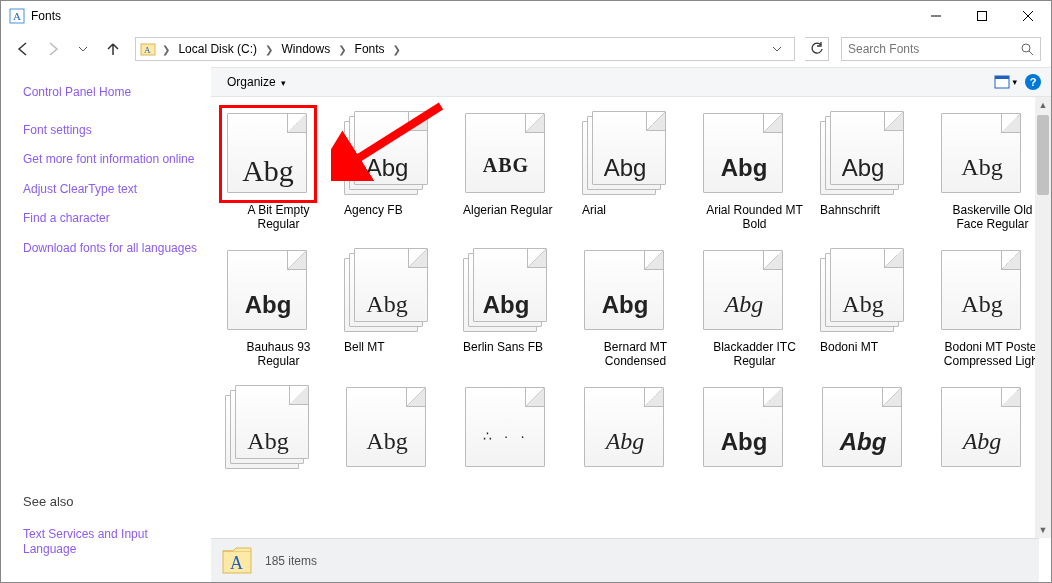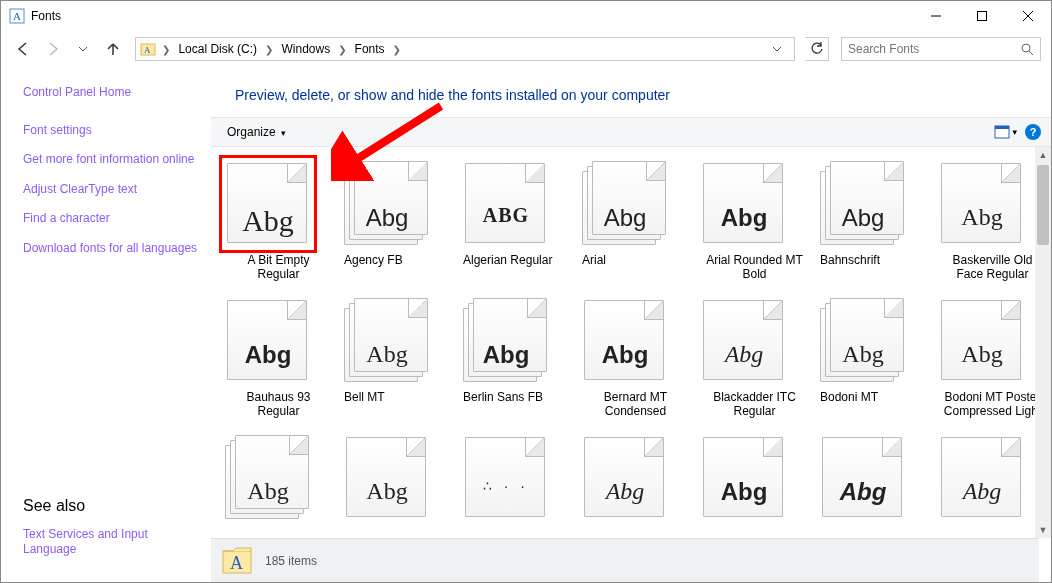--- a/index.html
+++ b/index.html
@@ -23,21 +23,21 @@
 .addrdrop { margin-left: auto; width: 18px; text-align: center; color: #666; }
 .refresh { width: 24px; height: 24px; border: 1px solid #ccc; border-left: none; display: flex; align-items: center; justify-content: center; }
 .searchbox { width: 200px; height: 24px; border: 1px solid #ccc; margin-left: 6px; display: flex; align-items: center; padding: 0 6px; color: #888; }
 .searchbox input { border: none; outline: none; flex: 1; font-size: 12px; }
 .searchbox .sicon { color: #666; }
 
 
 .main { display: flex; height: calc(100% - 30px - 36px); }
 .sidebar { width: 210px; padding: 18px 10px 10px 22px; overflow: hidden; display: flex; flex-direction: column; }
 .sidebar a { color: #8b5cf6; text-decoration: none; display: block; margin-bottom: 14px; font-size: 12px; line-height: 1.3; }
-.see-also { margin-top: auto; color: #000000; font-size: 16px; margin-bottom: 12px; }
+.see-also { margin-top: auto; color: #404040; font-size: 13px; margin-bottom: 18px; }
 
 .content { flex: 1; display: flex; flex-direction: column; position: relative; }
 .heading { color: #003399; font-size: 14px; padding: 20px 8px 14px 24px; }
 .toolbar { height: 30px; background: #f5f6f7; border-top: 1px solid #e5e5e5; border-bottom: 1px solid #e5e5e5; display: flex; align-items: center; padding: 0 10px; }
 .toolbar .organize { padding: 2px 6px; cursor: pointer; }
 .tb-right { margin-left: auto; display: flex; align-items: center; gap: 8px; }
 .viewbtn { display: flex; align-items: center; gap: 2px; }
 .helpbtn { width: 16px; height: 16px; border-radius: 50%; background: #0078d7; color: #fff; display: flex; align-items: center; justify-content: center; font-size: 11px; font-weight: bold; }
 
 .grid-wrap { flex: 1; overflow: hidden; position: relative; padding: 10px 0 0 10px; }
@@ -167,21 +167,20 @@
     <a href="#">Font settings</a>
     <a href="#">Get more font information online</a>
     <a href="#">Adjust ClearType text</a>
     <a href="#">Find a character</a>
     <a href="#">Download fonts for all languages</a>
     <div class="see-also">See also</div>
     <a href="#">Text Services and Input Language</a>
   </div>
 
   <div class="content">
-    <div class="heading">Preview, delete, or show and hide the fonts installed on your computer</div>
     <div class="toolbar">
       <div class="organize">
         <span>Organize</span>
         <span style="font-size:9px;margin-left:2px;">▾</span>
       </div>
       <div class="tb-right">
         <div class="viewbtn">
           <svg width="16" height="14">
               <rect x="1" y="1" width="14" height="12" fill="#fff" stroke="#2060c0"></rect>
               <rect x="1" y="1" width="14" height="3" fill="#2060c0"></rect>

